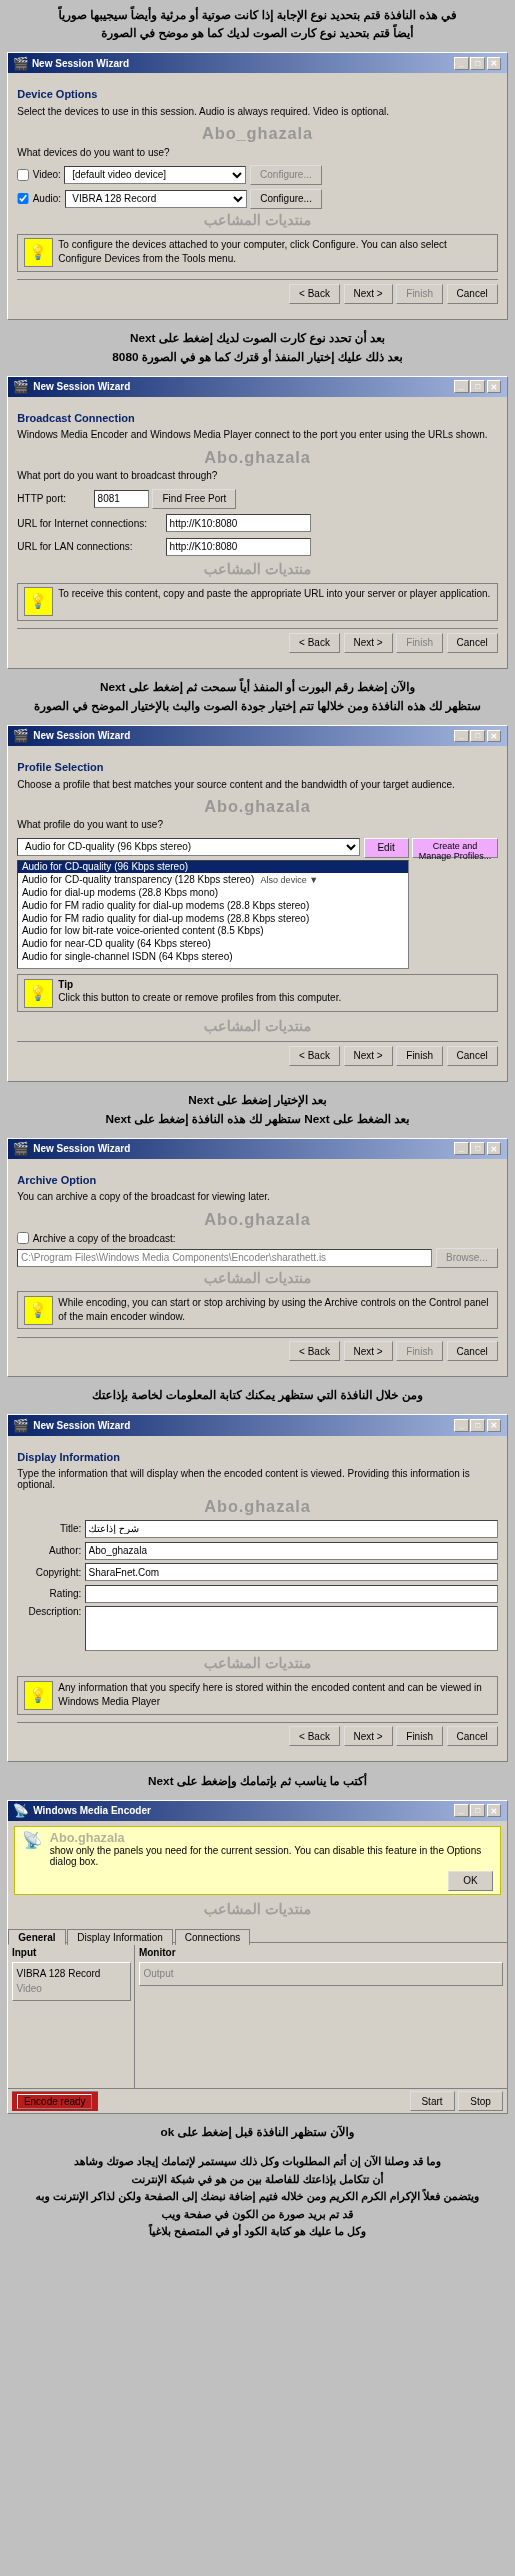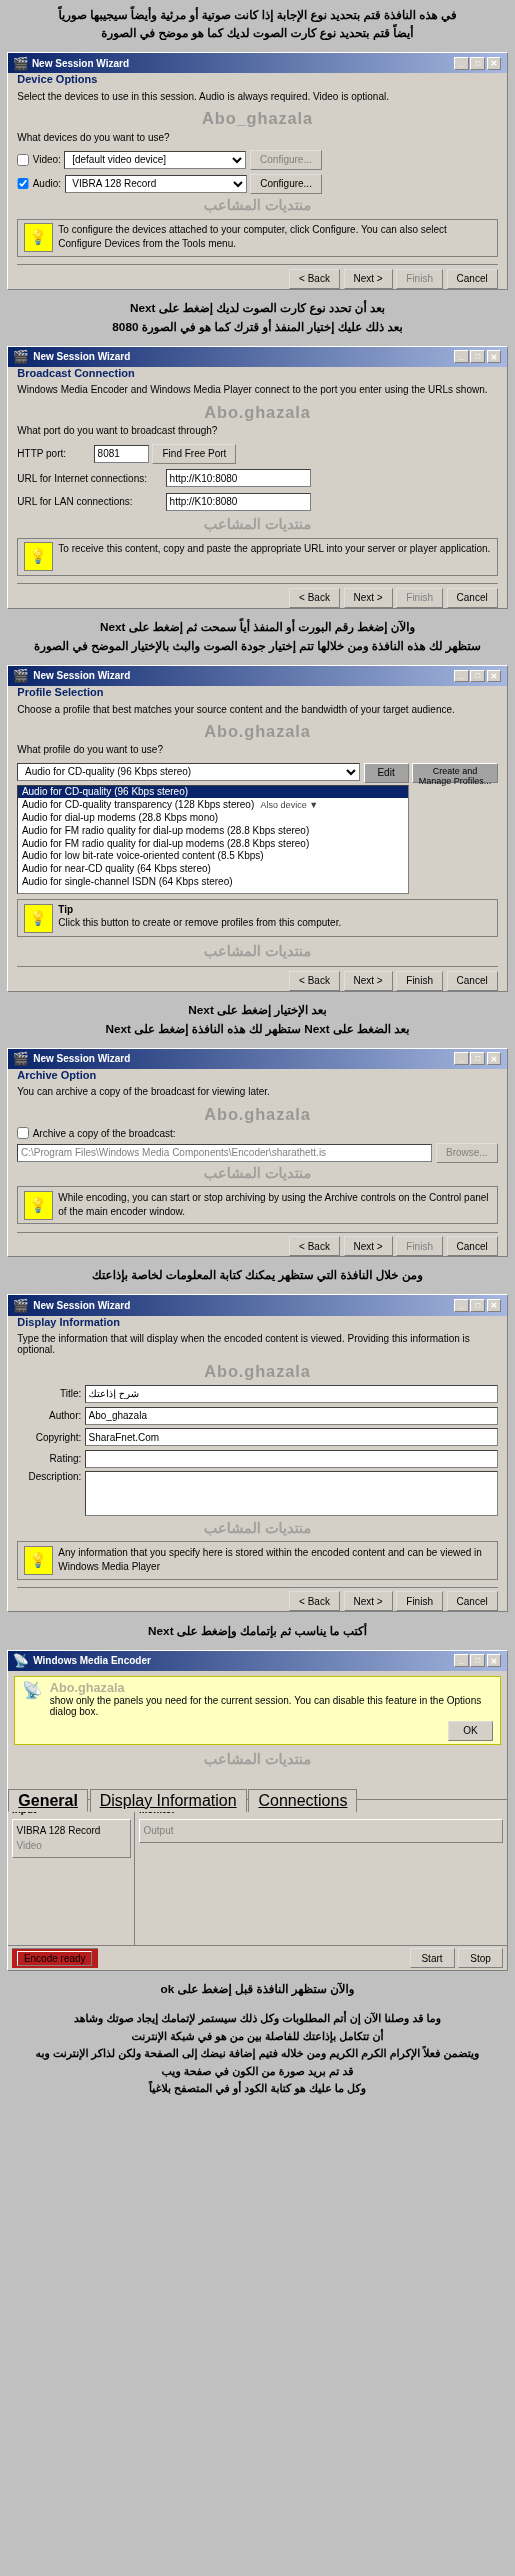--- a/index.html
+++ b/index.html
@@ -71,21 +71,21 @@
       border-right-color: #808080;
       border-bottom-color: #808080;
       font-size: 8.2px;
       cursor: pointer;
       display: flex;
       align-items: center;
       justify-content: center;
     }
 
     .dialog-body {
-      padding: 0 9px;
+      padding: 15px 9px;
     }
 
     .section-title {
       font-size: 11px;
       font-weight: bold;
       color: #0a246a;
       margin-bottom: 5.5px;
     }
 
     .section-desc {
@@ -302,26 +302,25 @@
       border-bottom: 0.9px solid #808080;
       gap: 0;
       padding-top: 1.8px;
     }
 
     .tab {
       background: #d4d0c8;
       border: 0.9px solid #808080;
       border-bottom: none;
       padding: 1.8px 9px;
-      font-size: 16px;
+      font-size: 10px;
       cursor: pointer;
       margin-right: 1.8px;
       position: relative;
-      top: 13px;
-      text-decoration: underline;
+      top: 3px;
     }
 
     .tab.active {
       background: #d4d0c8;
       border-bottom: 0.9px solid #d4d0c8;
       font-weight: bold;
       z-index: 1;
     }
 
     .wme-body {
@@ -403,21 +402,21 @@
     }
 
     .profile-btn-col {
       display: flex;
       flex-direction: column;
       gap: 3.6px;
       border-radius: 8px;
     }
 
     .small-btn {
-      background: #a3a3a3;
+      background: #f0abfc;
       border: 0.9px solid #fff;
       border-right-color: #808080;
       border-bottom-color: #808080;
       padding: 1.8px 5.5px;
       font-size: 9px;
       cursor: pointer;
       white-space: nowrap;
     }
 
     .tip-label {

